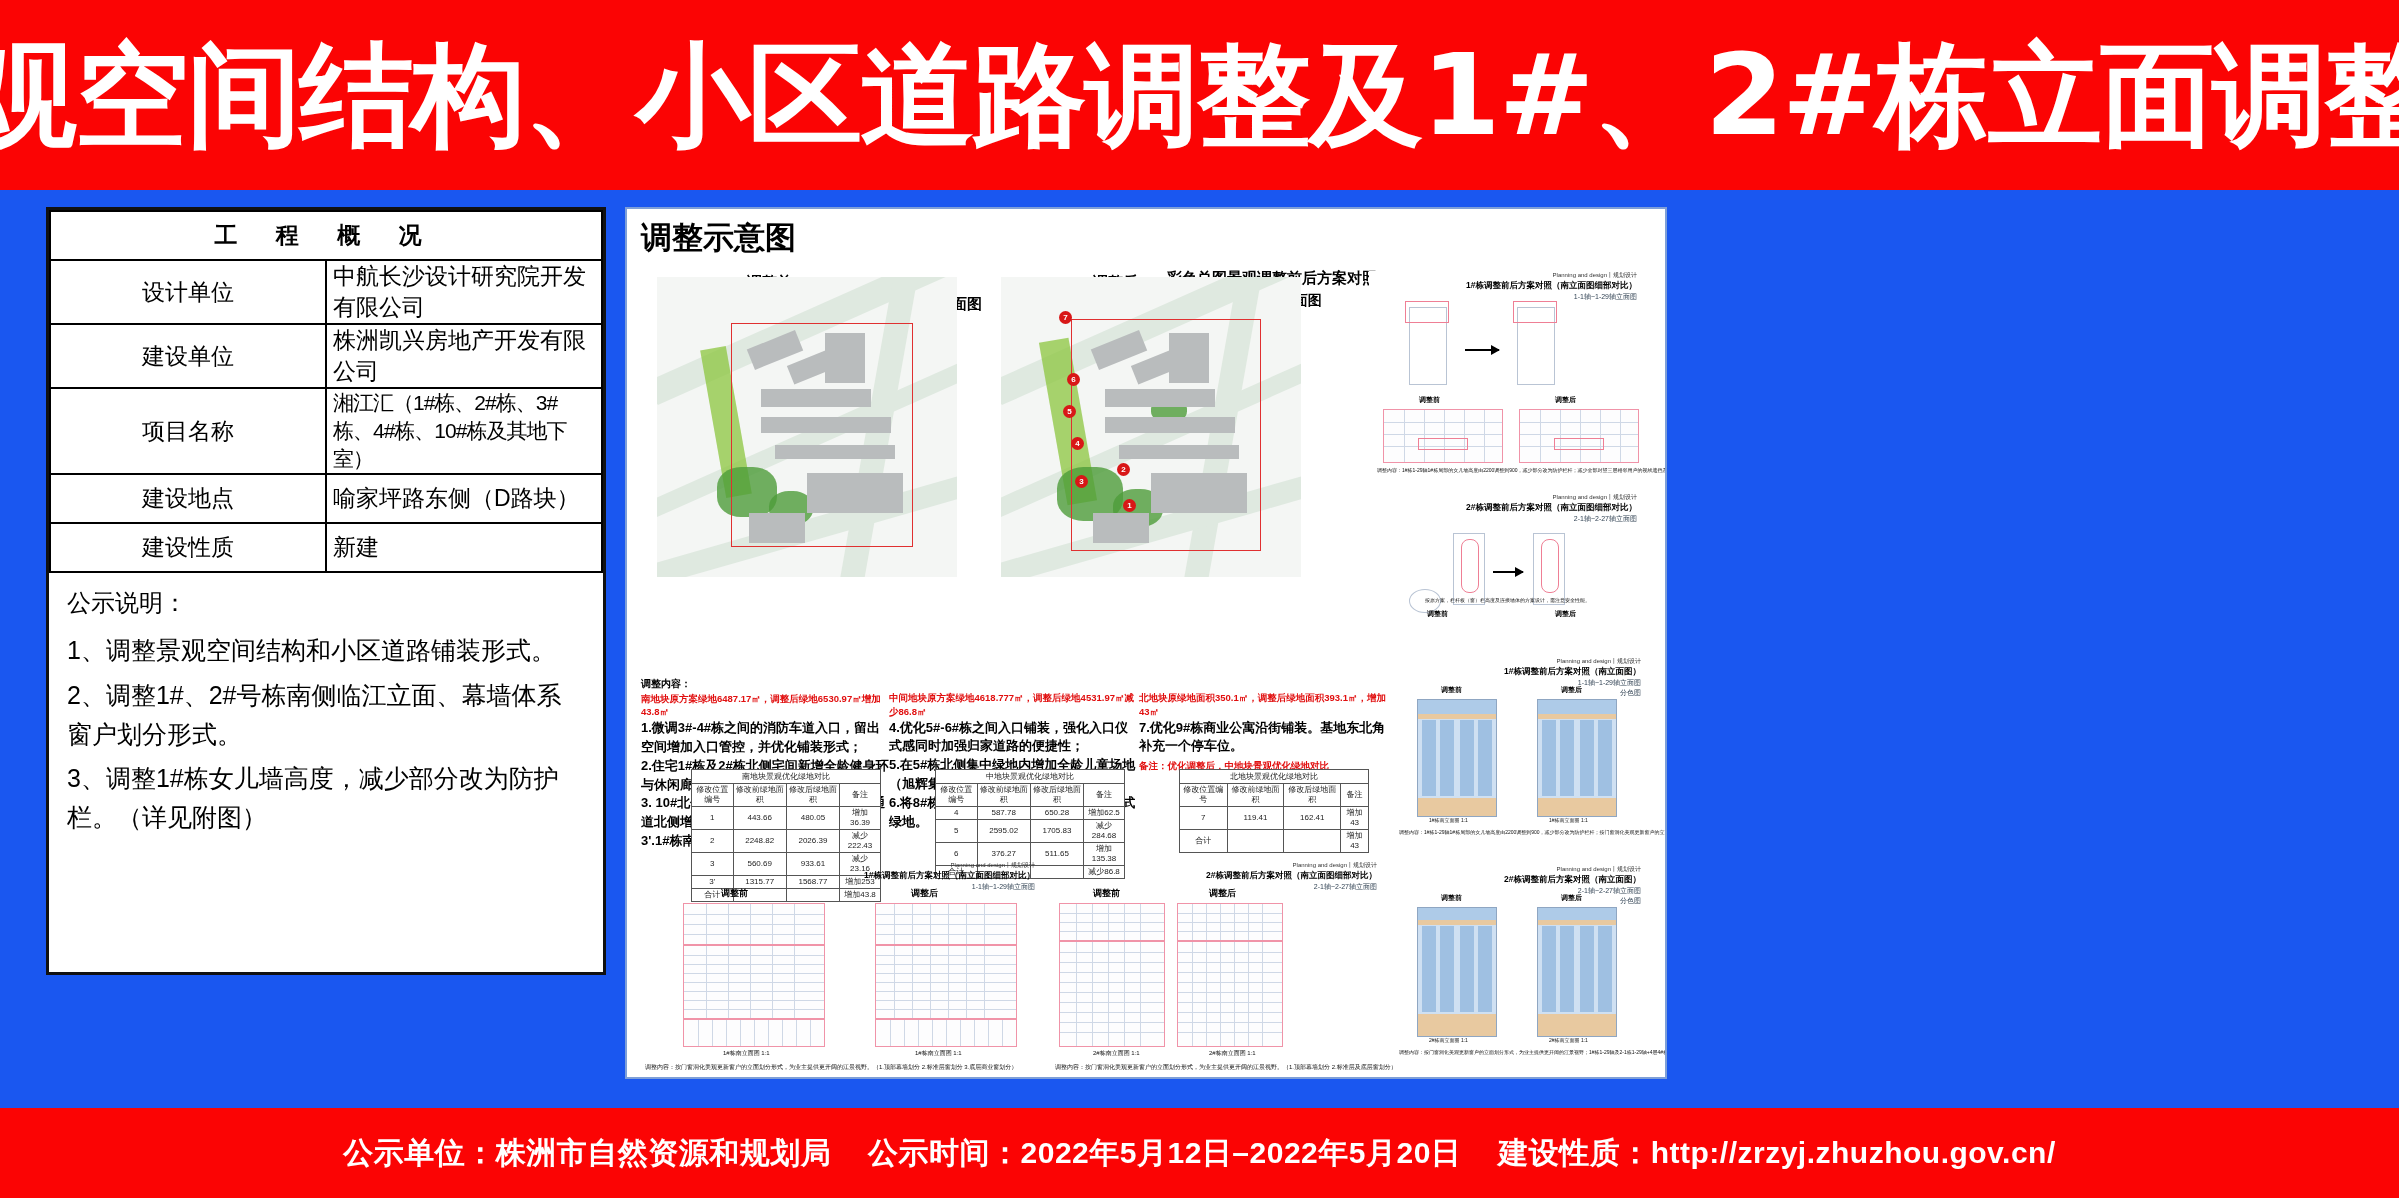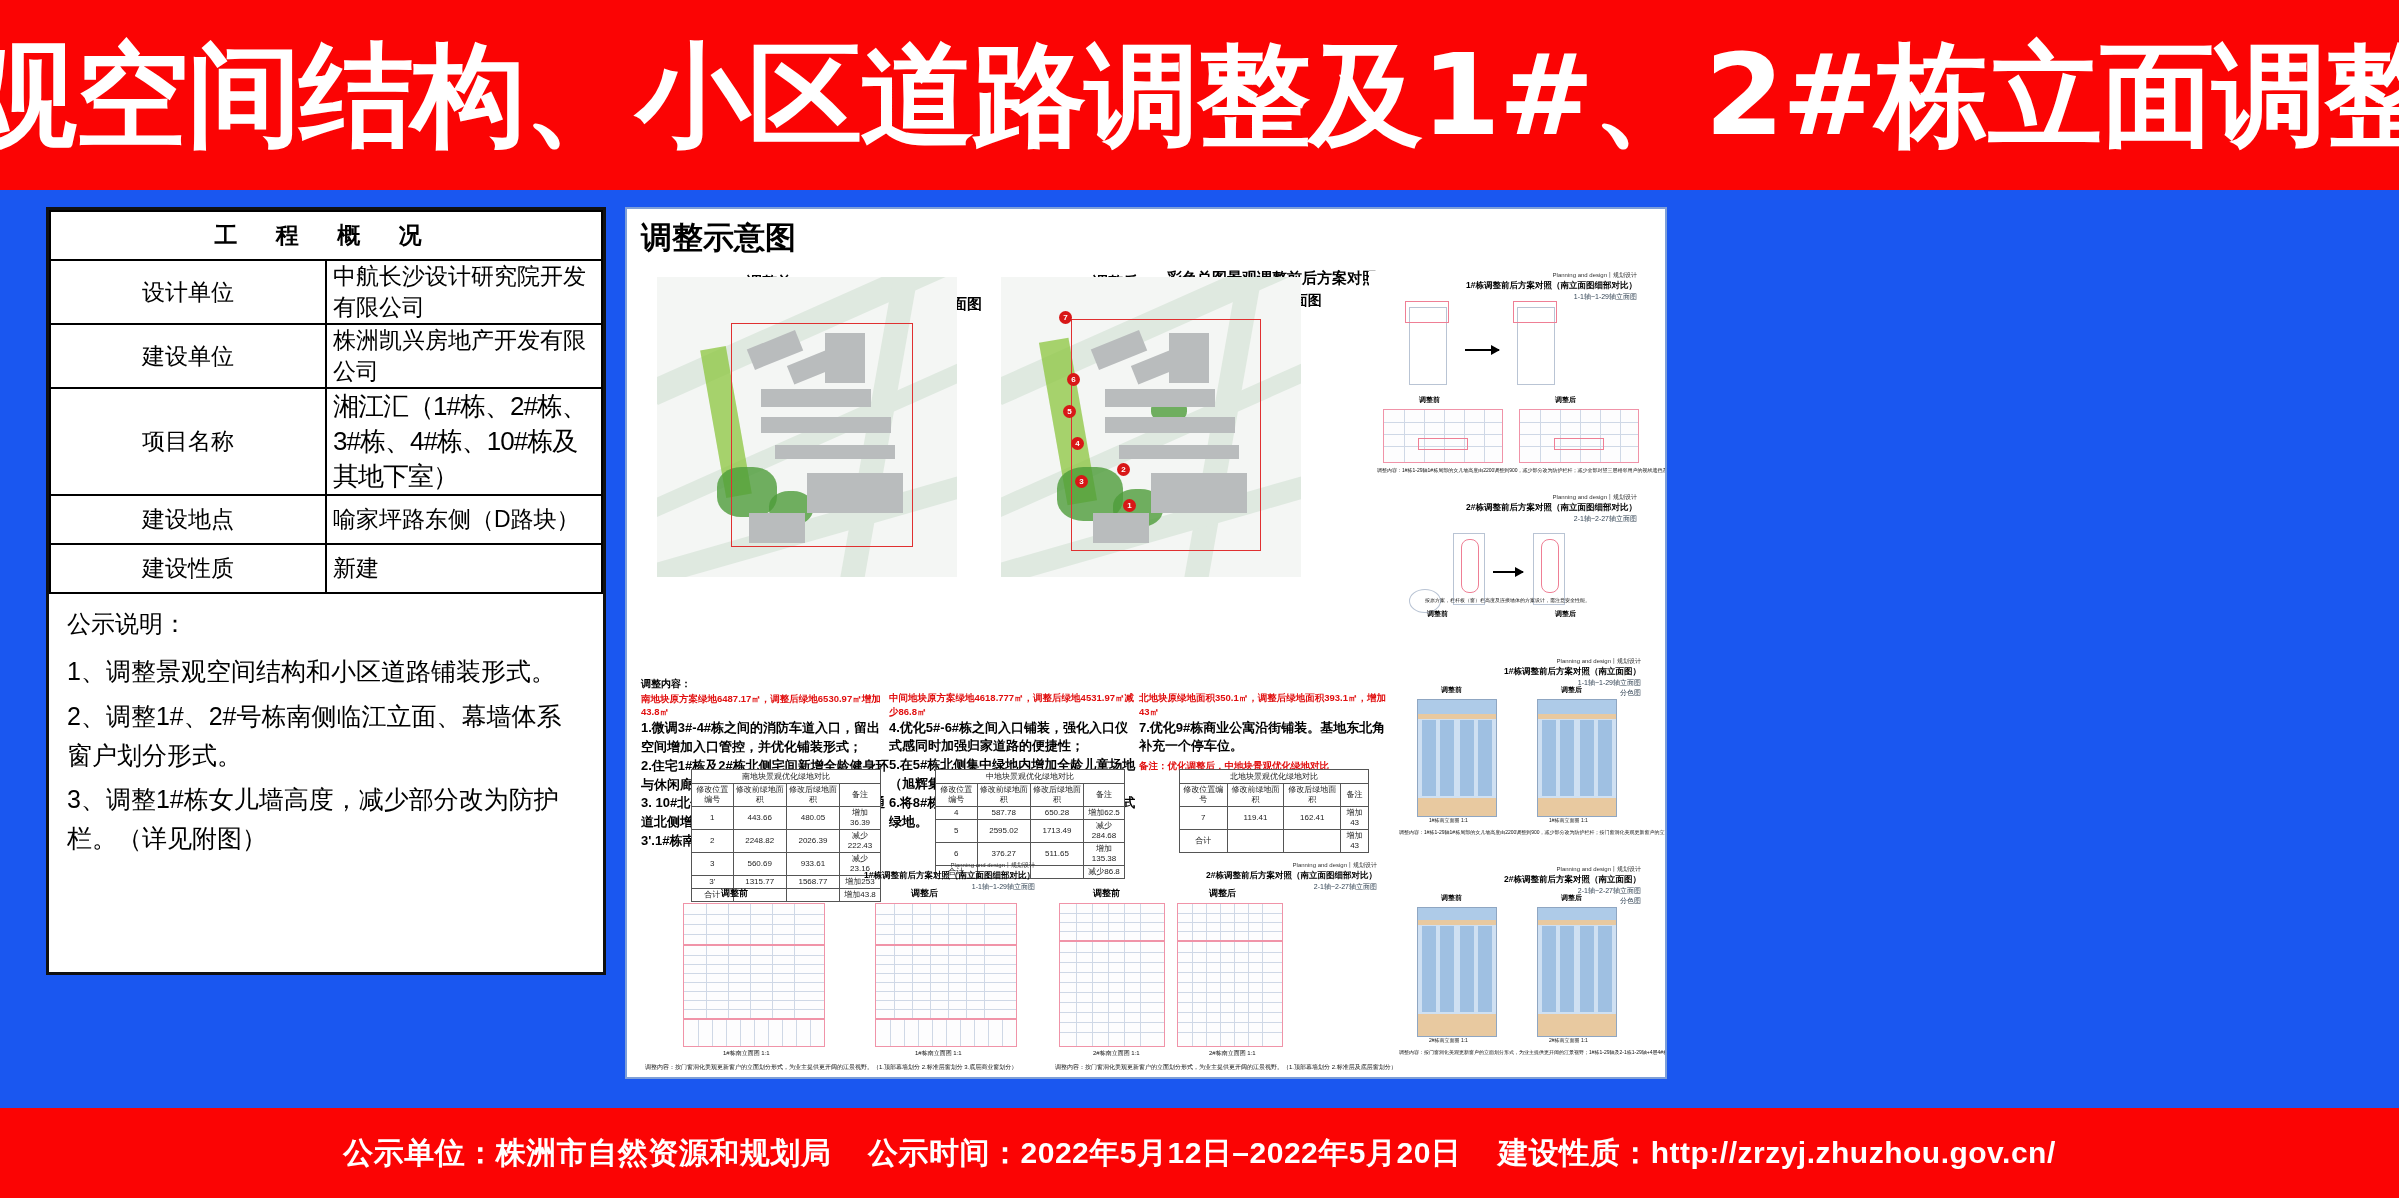--- a/index.html
+++ b/index.html
@@ -35,21 +35,21 @@
   table.info td{
     border:2px solid #000;padding:0 6px;height:47px;
     font-size:23px;color:#000;vertical-align:middle;
   }
   td.info-head{
     text-align:center;font-size:43px;font-weight:bold;letter-spacing:16px;
     height:84px;padding-left:16px;
   }
   td.info-key{width:148px;text-align:center;font-size:24px;}
   td.info-val{font-size:24px;padding-left:12px;}
-  td.info-val.tight{font-size:26px;letter-spacing:-1px;}
+  td.info-val.tight{font-size:21px;letter-spacing:-1px;}
   .notice-box{
     padding:14px 18px 0 18px;
   }
   .notice-title{font-size:24px;color:#000;margin-bottom:12px;}
   .notice-item{
     font-size:25px;color:#000;line-height:1.55;margin-bottom:6px;
     text-indent:0;
   }
   
   .center-panel{
@@ -412,21 +412,21 @@
       <tbody>
         <tr>
           <td>4</td>
           <td>587.78</td>
           <td>650.28</td>
           <td>增加62.5</td>
         </tr>
         <tr>
           <td>5</td>
           <td>2595.02</td>
-          <td>1713.49</td>
+          <td>1705.83</td>
           <td>减少284.68</td>
         </tr>
         <tr>
           <td>6</td>
           <td>376.27</td>
           <td>511.65</td>
           <td>增加135.38</td>
         </tr>
         <tr>
           <td>合计</td>

